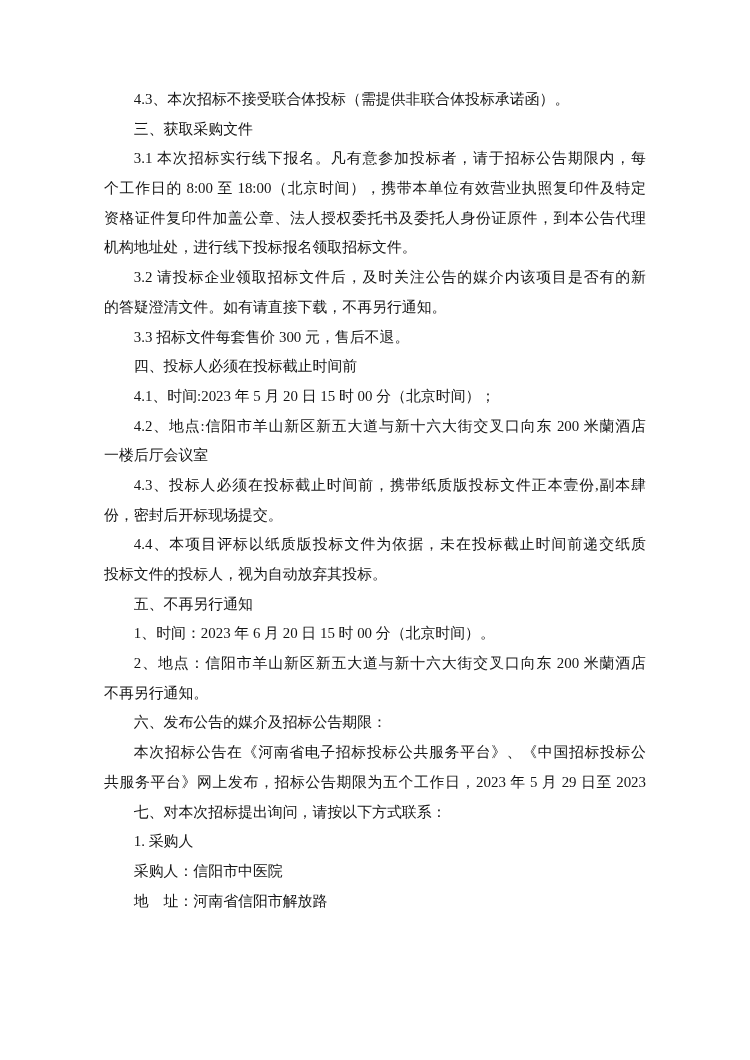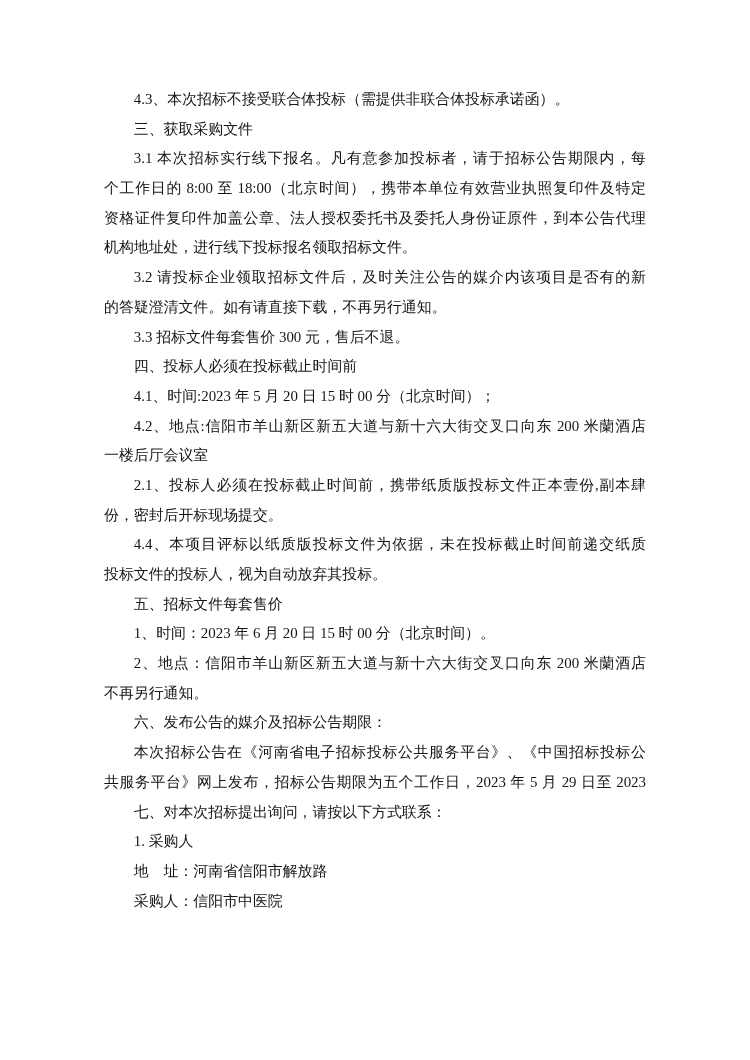--- a/index.html
+++ b/index.html
@@ -70,29 +70,29 @@
         <div class="line indent">四、投标人必须在投标截止时间前</div>
       </div>
       <div class="para">
         <div class="line indent">4.1、时间:2023 年 5 月 20 日 15 时 00 分（北京时间）；</div>
       </div>
       <div class="para">
         <div class="line fill indent">4.2、地点:信阳市羊山新区新五大道与新十六大街交叉口向东 200 米蘭酒店</div>
         <div class="line">一楼后厅会议室</div>
       </div>
       <div class="para">
-        <div class="line fill indent">2.1、投标人必须在投标截止时间前，携带纸质版投标文件正本壹份,副本肆</div>
+        <div class="line fill indent">4.3、投标人必须在投标截止时间前，携带纸质版投标文件正本壹份,副本肆</div>
         <div class="line">份，密封后开标现场提交。</div>
       </div>
       <div class="para">
         <div class="line fill indent">4.4、本项目评标以纸质版投标文件为依据，未在投标截止时间前递交纸质</div>
         <div class="line">投标文件的投标人，视为自动放弃其投标。</div>
       </div>
       <div class="para bold">
-        <div class="line indent">五、招标文件每套售价</div>
+        <div class="line indent">五、不再另行通知</div>
       </div>
       <div class="para">
         <div class="line indent">1、时间：2023 年 6 月 20 日 15 时 00 分（北京时间）。</div>
       </div>
       <div class="para">
         <div class="line fill indent">2、地点：信阳市羊山新区新五大道与新十六大街交叉口向东 200 米蘭酒店</div>
         <div class="line">不再另行通知。</div>
       </div>
       <div class="para bold">
         <div class="line indent">六、发布公告的媒介及招标公告期限：</div>
@@ -101,19 +101,19 @@
         <div class="line fill indent">本次招标公告在《河南省电子招标投标公共服务平台》、《中国招标投标公</div>
         <div class="line fill">共服务平台》网上发布，招标公告期限为五个工作日，2023 年 5 月 29 日至 2023</div>
       </div>
       <div class="para bold">
         <div class="line indent">七、对本次招标提出询问，请按以下方式联系：</div>
       </div>
       <div class="para">
         <div class="line indent">1. 采购人</div>
       </div>
       <div class="para">
-        <div class="line indent">地　址：河南省信阳市解放路</div>
+        <div class="line indent">采购人：信阳市中医院</div>
       </div>
       <div class="para">
-        <div class="line indent">采购人：信阳市中医院</div>
+        <div class="line indent">地　址：河南省信阳市解放路</div>
       </div>
     </div>
 </div>
 
 </body></html>

